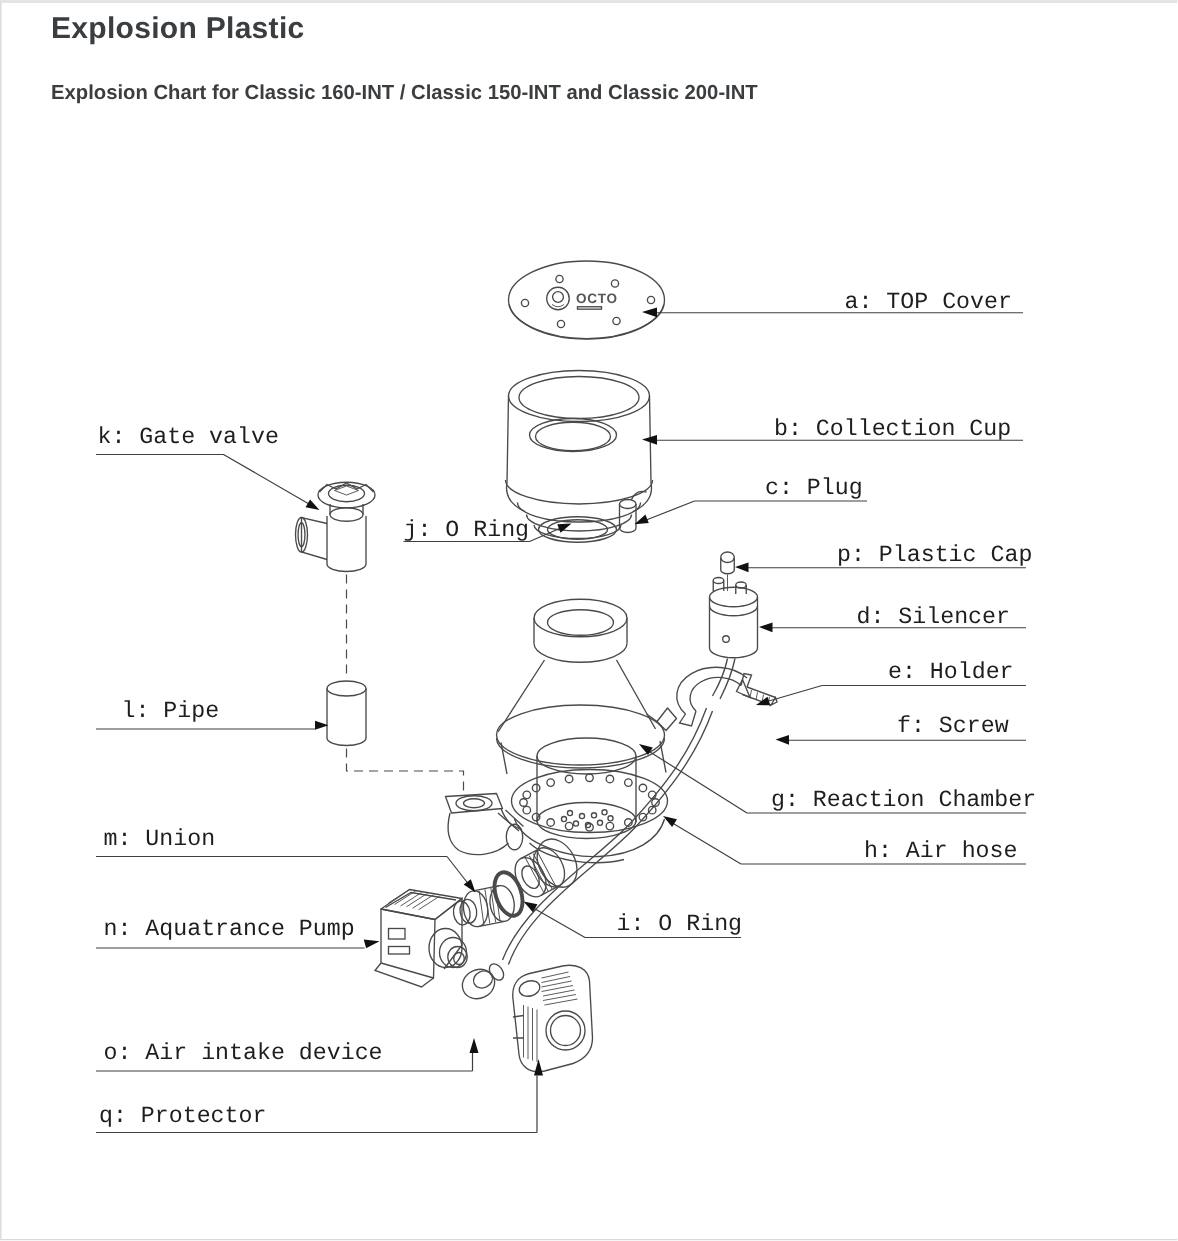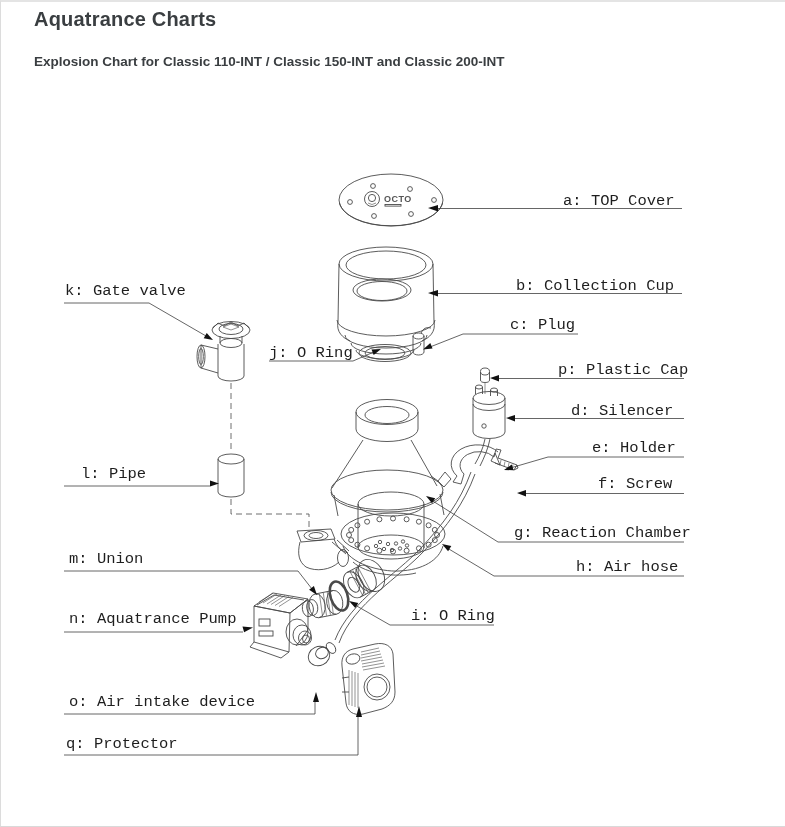--- a/index.html
+++ b/index.html
@@ -40,22 +40,22 @@
     font-family:"Liberation Sans", sans-serif;
     font-size:9px;font-weight:700;fill:#555;letter-spacing:.5px;
   }
 </style>
 </head>
 <body>
 
 <div class="page">
 
   <div class="hdr">
-    <h1>Aquatrance Charts</h1>
-    <h2>Explosion Chart for Classic 110-INT / Classic 150-INT and Classic 200-INT</h2>
+    <h1>Explosion Plastic</h1>
+    <h2>Explosion Chart for Classic 160-INT / Classic 150-INT and Classic 200-INT</h2>
   </div>
 
   <svg class="diagram" width="785" height="827" viewBox="0 0 785 827">
 
     <g>
       <ellipse cx="390" cy="198" rx="52" ry="26"></ellipse>
       <path d="M338.4,201 a52,26 0 0 0 103.2,0"></path>
       <circle cx="372" cy="184" r="2.4"></circle>
         <circle cx="409" cy="187" r="2.4"></circle>
       <circle cx="433" cy="198" r="2.4"></circle>

